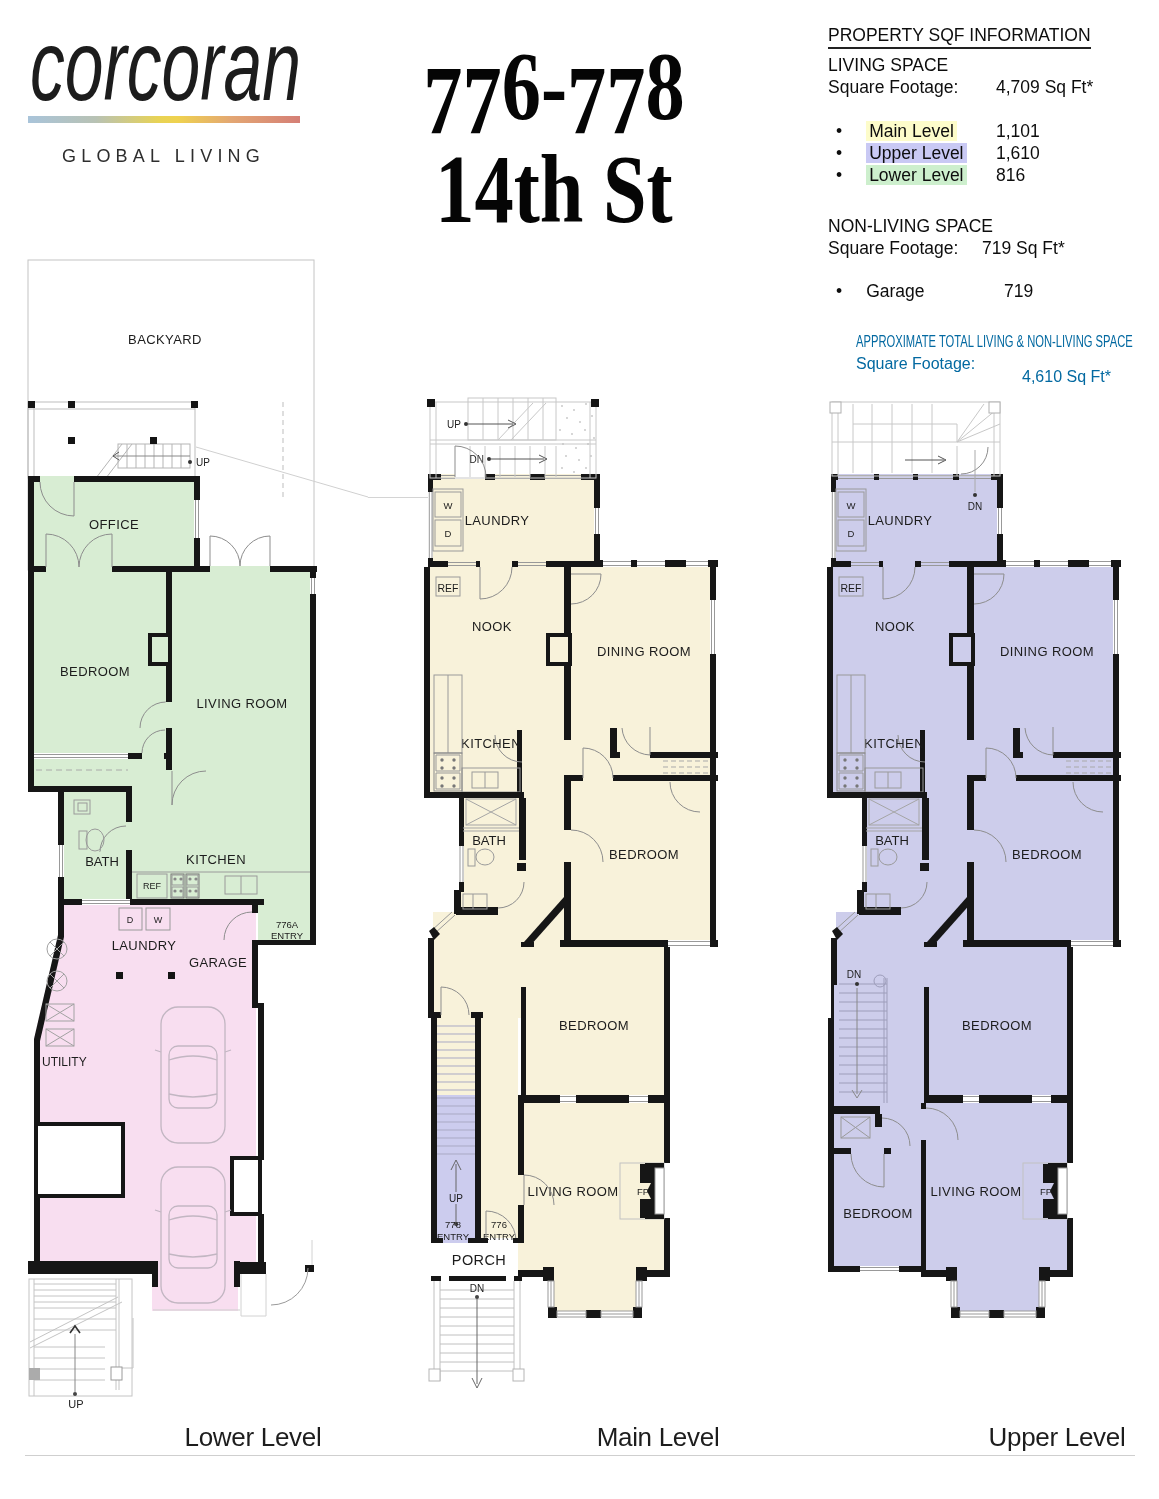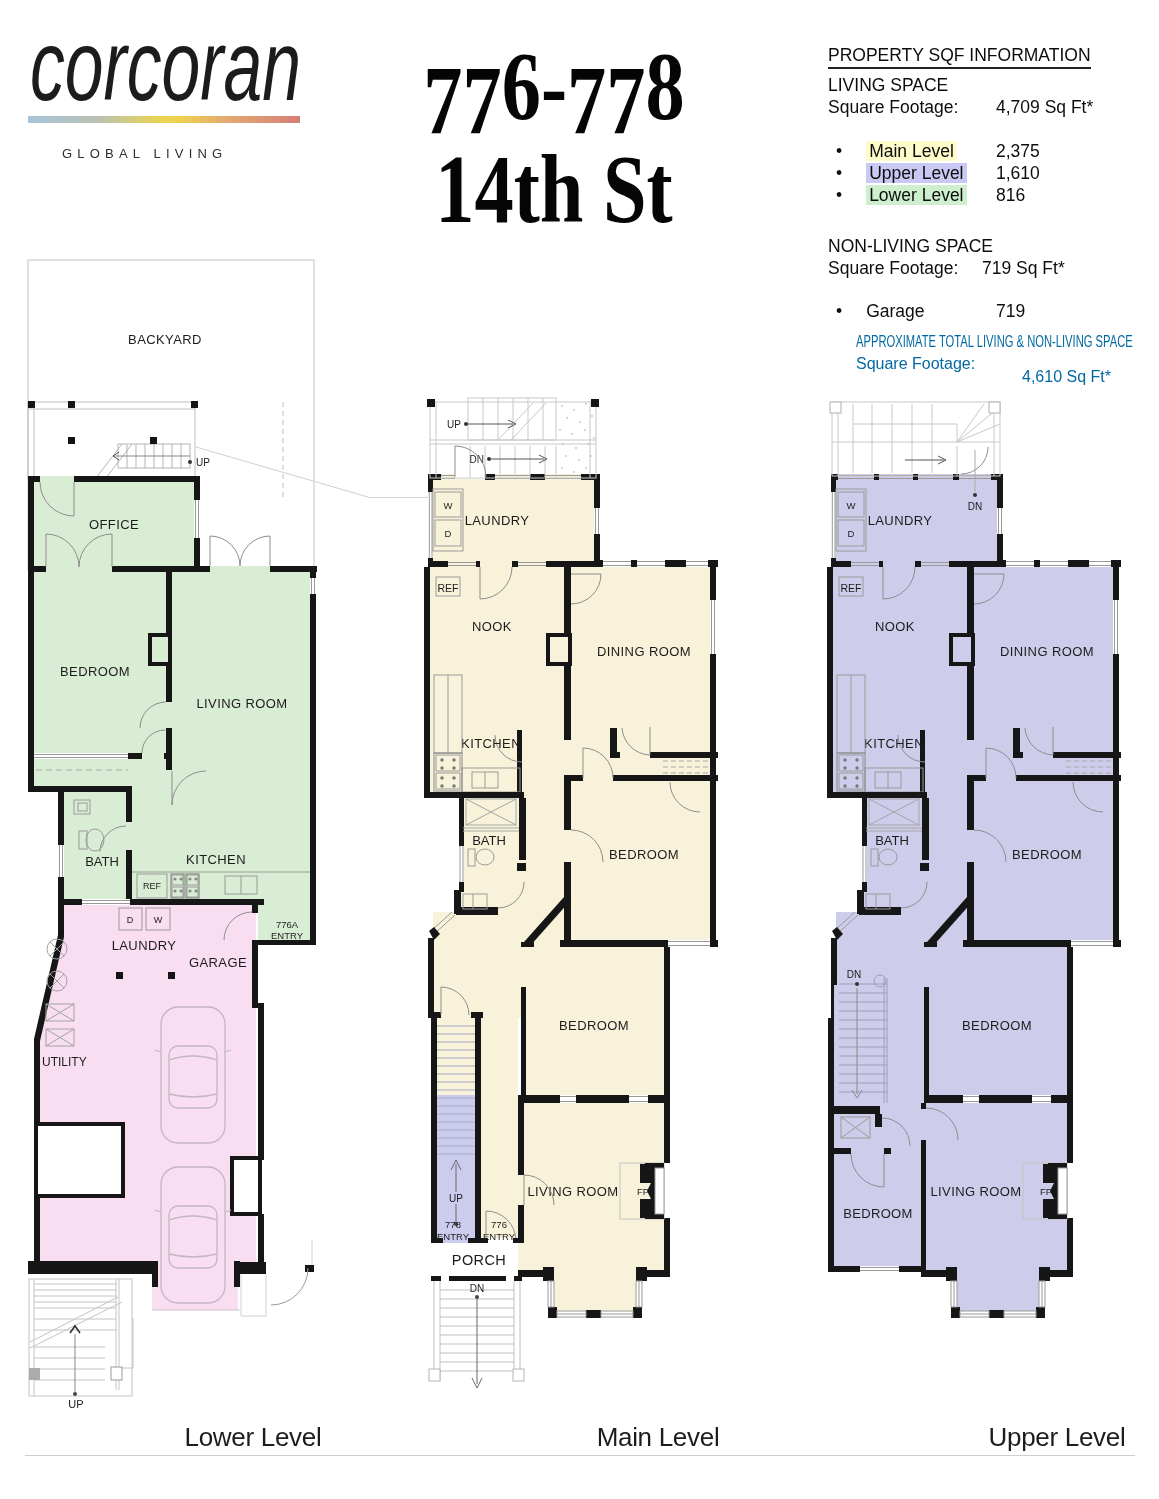--- a/index.html
+++ b/index.html
@@ -9,40 +9,40 @@
 </style>
 </head>
 <body>
 
 <svg class="abs" style="left:0px;top:0px" width="340" height="115" viewBox="0 0 340 115">
   <text x="30" y="100" font-family="Liberation Serif" font-style="italic" font-size="100" textLength="271" lengthAdjust="spacingAndGlyphs" fill="#2b2b2b">corcoran</text>
 </svg>
 
 <div class="abs" style="left:28px;top:116px;width:272px;height:7px;background:linear-gradient(90deg,#a9c4da 0%,#b8c2b4 25%,#e8d355 48%,#efd24f 55%,#e3a673 75%,#d57f76 100%);"></div>
 
-<div class="abs" style="left:62px;top:146px;font-size:13px;letter-spacing:5.2px;color:#2e2e2e;">GLOBAL LIVING</div>
+<div class="abs" style="left:62px;top:146px;font-size:18px;letter-spacing:5.2px;color:#2e2e2e;">GLOBAL LIVING</div>
 
 <div class="abs" style="left:254px;top:37px;width:600px;text-align:center;font-family:'Liberation Serif',serif;font-weight:bold;font-size:98px;line-height:98px;transform:scaleX(0.80);transform-origin:50% 0%;color:#050505;">
   <div><span style="position:relative;top:14px;">77</span>6-<span style="position:relative;top:14px;">77</span>8</div>
   <div style="margin-top:5px;">14th St</div>
 </div>
 
-<div class="abs" style="left:828px;top:24px;width:330px;font-size:17.5px;line-height:22px;color:#0d0d0d;margin-top:20px;">
+<div class="abs" style="left:828px;top:24px;width:330px;font-size:17.5px;line-height:22px;color:#0d0d0d;">
   <div style="border-bottom:2px solid #222;display:inline-block;padding-bottom:1px;">PROPERTY SQF INFORMATION</div>
   <div style="margin-top:5px;">LIVING SPACE</div>
   <div>Square Footage:<span class="abs" style="left:168px;">4,709 Sq Ft*</span></div>
   <div style="height:22px;"></div>
-  <div><span style="margin-left:8px;">•</span><span style="margin-left:24px;background:#fdfcca;padding:0 3px;">Main Level</span><span class="abs" style="left:168px;">2,375</span></div>
+  <div><span style="margin-left:8px;">•</span><span style="margin-left:24px;background:#fdfcca;padding:0 3px;">Main Level</span><span class="abs" style="left:168px;">1,101</span></div>
   <div><span style="margin-left:8px;">•</span><span style="margin-left:24px;background:#c9c9f4;padding:0 3px;">Upper Level</span><span class="abs" style="left:168px;">1,610</span></div>
   <div><span style="margin-left:8px;">•</span><span style="margin-left:24px;background:#cdefcd;padding:0 3px;">Lower Level</span><span class="abs" style="left:168px;">816</span></div>
   <div style="height:29px;"></div>
   <div>NON-LIVING SPACE</div>
   <div>Square Footage:<span class="abs" style="left:154px;">719 Sq Ft*</span></div>
   <div style="height:21px;"></div>
-  <div><span style="margin-left:8px;">•</span><span style="margin-left:24px;">Garage</span><span class="abs" style="left:168px;">719</span></div>
+  <div><span style="margin-left:8px;">•</span><span style="margin-left:24px;">Garage</span><span class="abs" style="left:176px;">719</span></div>
 </div>
 
 <div class="abs" style="left:856px;top:331px;width:300px;font-size:16px;line-height:22px;color:#0369a1;">
   <div style="white-space:nowrap;transform:scaleX(0.70);transform-origin:0 0;">APPROXIMATE TOTAL LIVING &amp; NON-LIVING SPACE</div>
   <div>Square Footage:<span class="abs" style="left:166px;margin-top:13px;">4,610 Sq Ft*</span></div>
 </div>
 
 <svg class="abs" style="left:0;top:250px" width="400" height="1170" viewBox="0 250 400 1170">
 
   <g>

